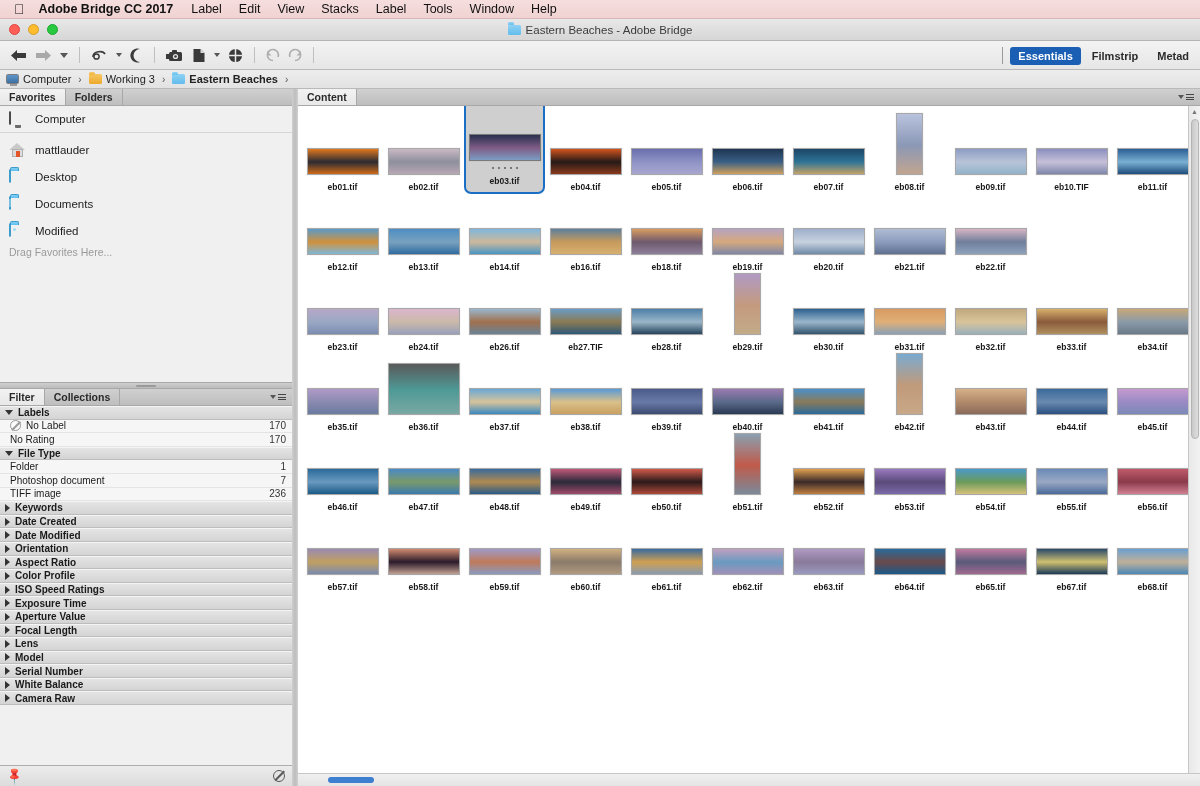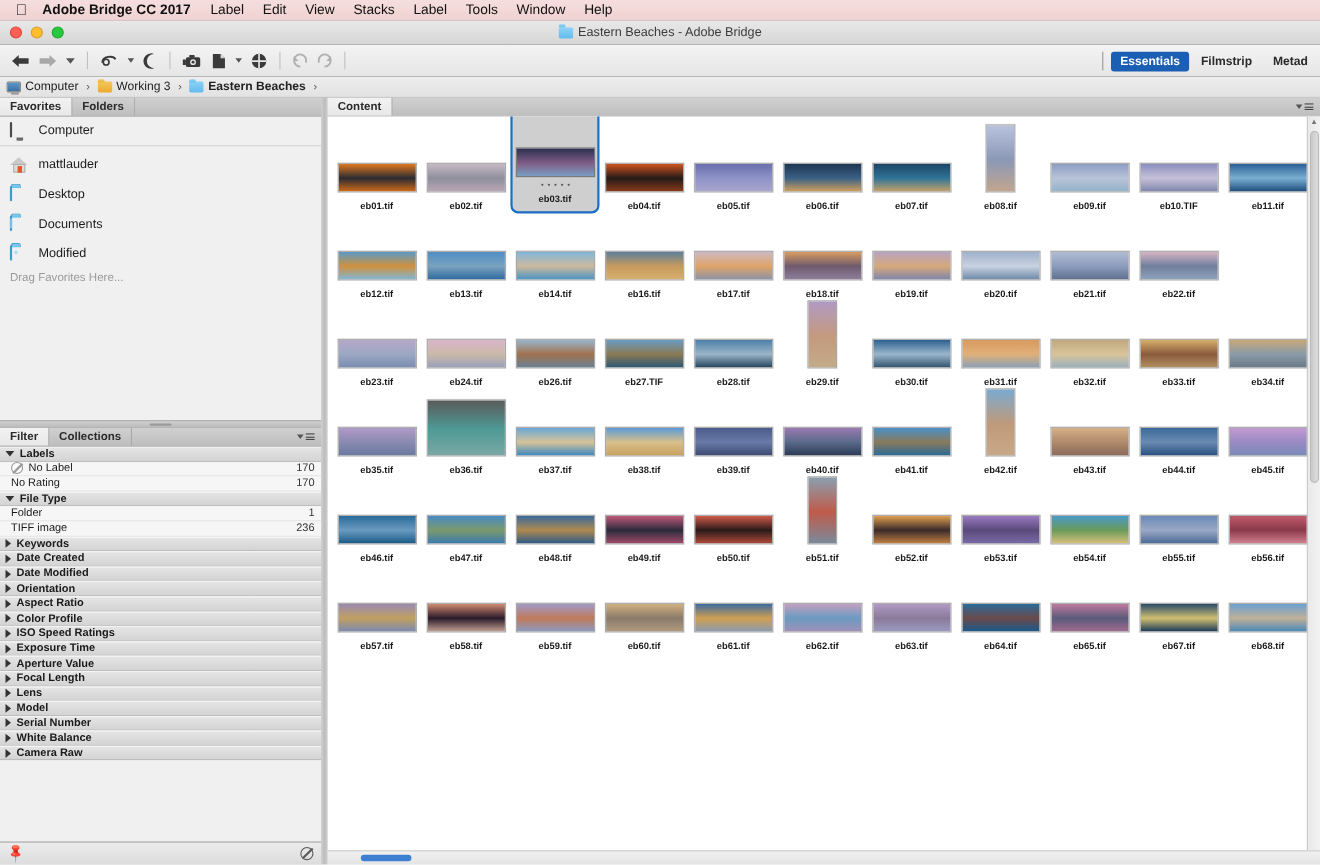--- a/index.html
+++ b/index.html
@@ -525,20 +525,26 @@
         <span>File Type</span>
       </div>
       <div class="frow">
         <span class="lbl">
             <span>Folder</span>
           </span>
         <span class="cnt">1</span>
       </div>
       <div class="frow">
         <span class="lbl">
+            <span>Photoshop document</span>
+          </span>
+        <span class="cnt">7</span>
+      </div>
+      <div class="frow">
+        <span class="lbl">
             <span>TIFF image</span>
           </span>
         <span class="cnt">236</span>
       </div>
 
       <div class="fgroup">
           <i class="tri-r"></i>
           <span>Keywords</span>
         </div>
       <div class="fgroup">
@@ -719,26 +725,20 @@
               <div class="fname">eb14.tif</div>
             </div>
             <div class="cell">
               <div class="thumbwrap" style="height: 62px;">
                 <div class="thumb" style="width: 72px; height: 27px; background: linear-gradient(rgb(93, 127, 156) 0%, rgb(199, 154, 92) 52%, rgb(214, 176, 112) 100%);"></div>
               </div>
               <div class="fname">eb16.tif</div>
             </div>
             <div class="cell">
               <div class="thumbwrap" style="height: 62px;">
-                <div class="thumb" style="width: 72px; height: 27px; background: linear-gradient(rgb(205, 184, 195) 0%, rgb(224, 163, 104) 52%, rgb(140, 147, 166) 100%);"></div>
-              </div>
-              <div class="fname">eb17.tif</div>
-            </div>
-            <div class="cell">
-              <div class="thumbwrap" style="height: 62px;">
                 <div class="thumb" style="width: 72px; height: 27px; background: linear-gradient(rgb(217, 156, 96) 0%, rgb(110, 90, 110) 52%, rgb(142, 127, 154) 100%);"></div>
               </div>
               <div class="fname">eb18.tif</div>
             </div>
             <div class="cell">
               <div class="thumbwrap" style="height: 62px;">
                 <div class="thumb" style="width: 72px; height: 27px; background: linear-gradient(rgb(182, 163, 192) 0%, rgb(214, 169, 124) 52%, rgb(126, 134, 168) 100%);"></div>
               </div>
               <div class="fname">eb19.tif</div>
             </div>

